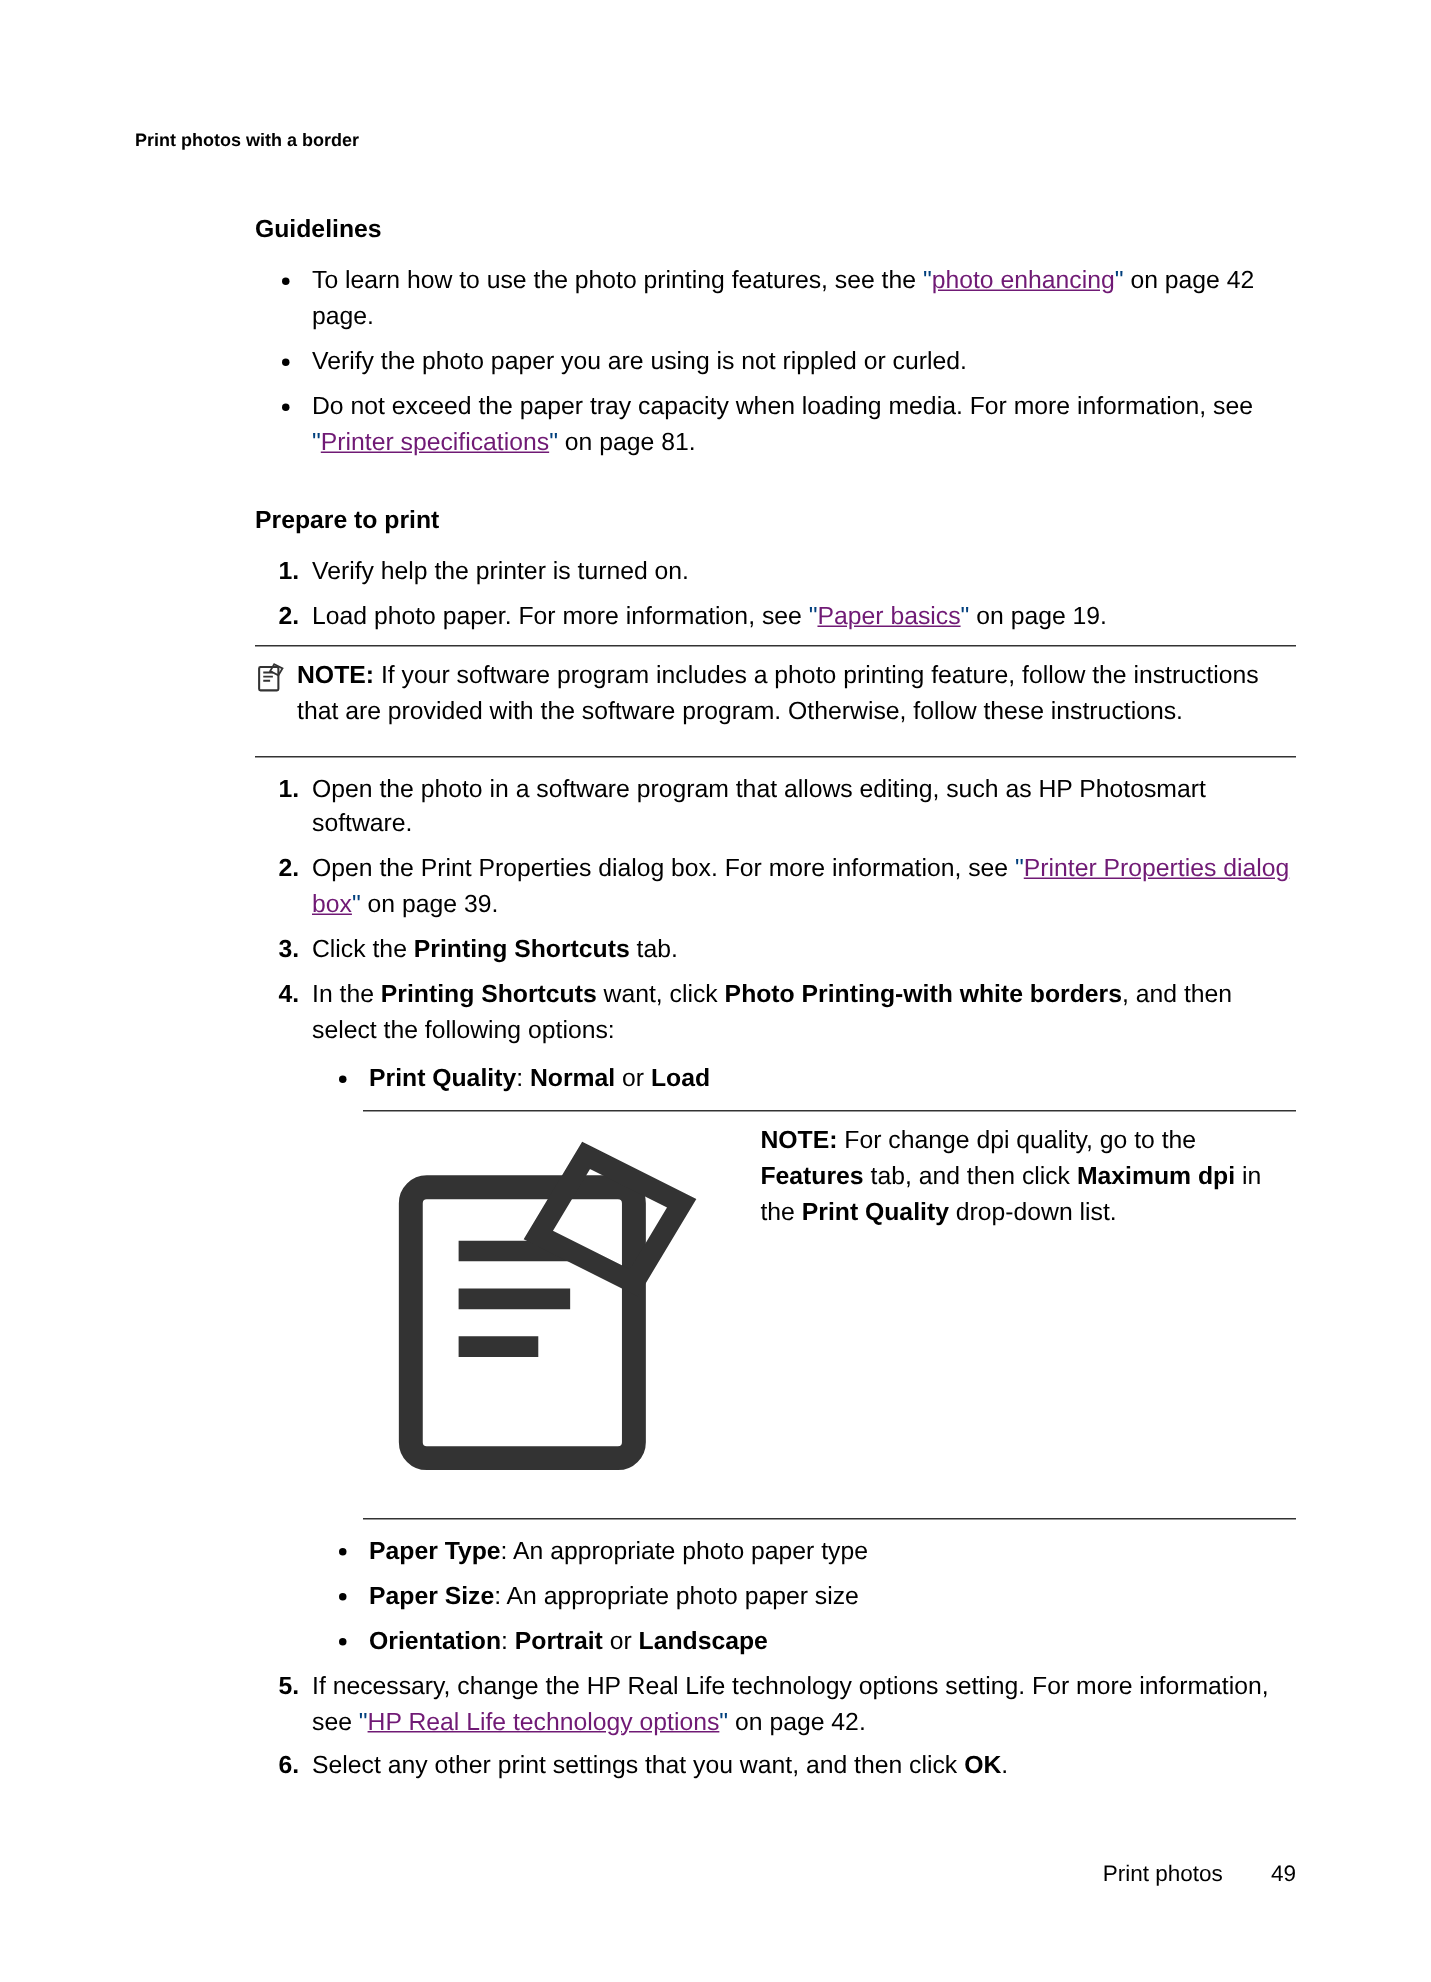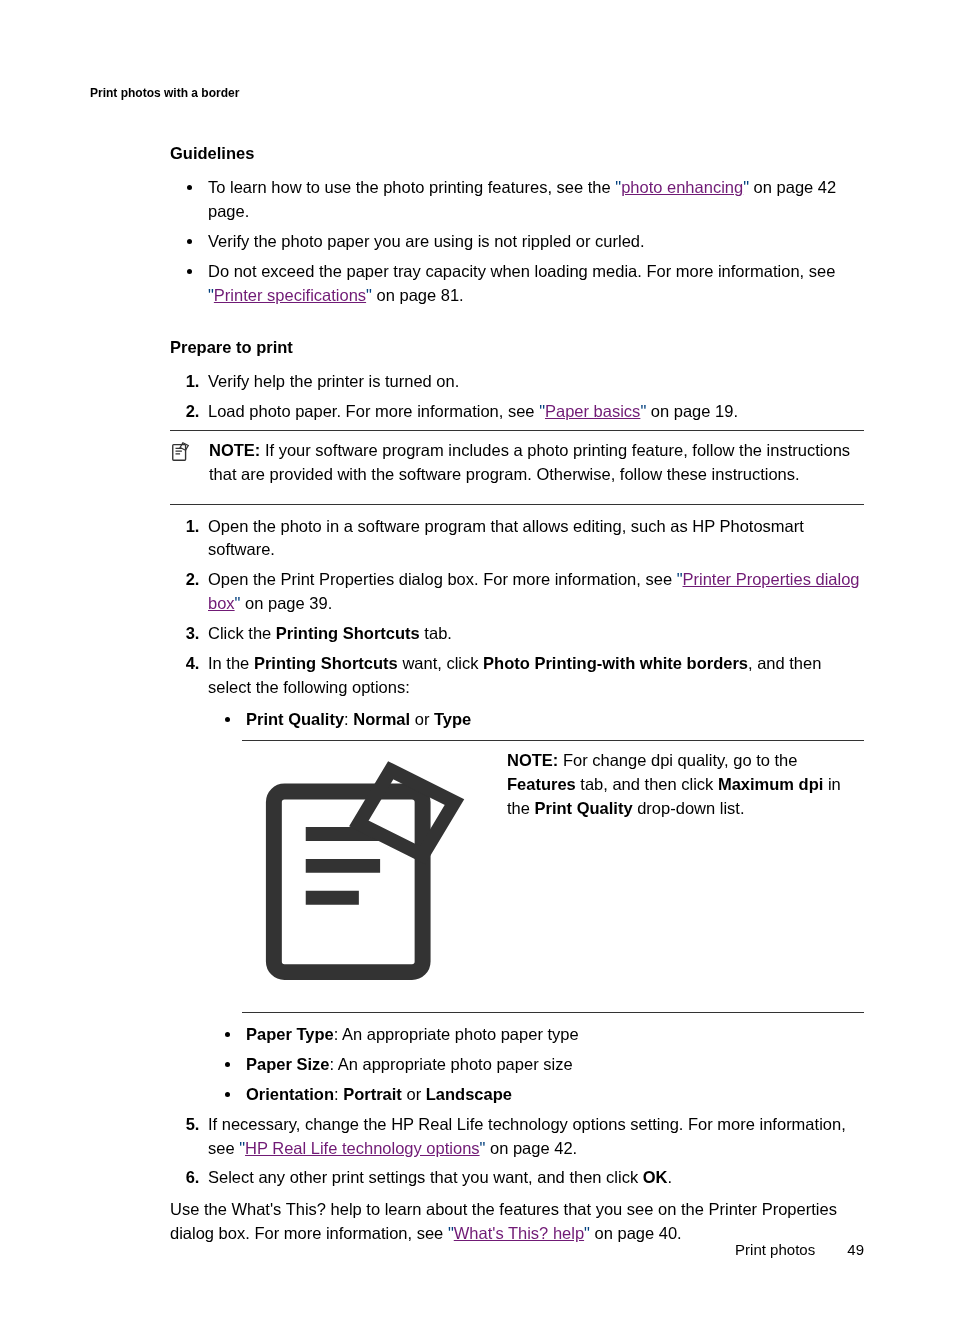--- a/index.html
+++ b/index.html
@@ -42,21 +42,21 @@
     color: #701a75;
     text-decoration: underline;
   }
   .quote { color: #003f7d; text-decoration: none; }
   .note-box {
     border-top: 1px solid #333;
     border-bottom: 1px solid #333;
     padding: 8px 0 17px 0;
     margin: 6px 0 10px 0;
     display: flex;
-    gap: 17px;
+    gap: 6px;
   }
   .note-box .note-icon {
     flex: 0 0 auto;
     width: 22px;
     height: 22px;
     margin-top: 2px;
   }
   .note-box .note-body { flex: 1; }
   .note-label { font-weight: bold; }
   .nested-bullets {
@@ -131,21 +131,21 @@
       <span>Open the Print Properties dialog box. For more information, see </span><span class="quote">"</span><a href="#" class="link">Printer Properties dialog box</a><span class="quote">"</span><span> on page 39.</span>
     </span></li>
     <li><span class="li-body">
       <span>Click the </span><span class="bold">Printing Shortcuts</span><span> tab.</span>
     </span></li>
     <li><span class="li-body">
       <span>In the </span><span class="bold">Printing Shortcuts</span><span> want, click </span><span class="bold">Photo Printing-with white borders</span><span>, and then select the following options:</span>
 
       <ul class="nested-bullets">
         <li>
-          <span class="bold">Print Quality</span><span>: </span><span class="bold">Normal</span><span> or </span><span class="bold">Type</span>
+          <span class="bold">Print Quality</span><span>: </span><span class="bold">Normal</span><span> or </span><span class="bold">Load</span>
         </li>
       </ul>
 
       <div class="inner-note">
         <svg class="note-icon" viewBox="0 0 24 24">
               <rect x="3" y="4" width="14" height="17" rx="1" fill="none" stroke="#333" stroke-width="1.5"></rect>
               <path d="M6 8h7M6 11h7M6 14h5" stroke="#333" stroke-width="1.3"></path>
               <path d="M14 2l6 3-3 5-6-3z" fill="none" stroke="#333" stroke-width="1.3"></path>
             </svg>
         <div class="note-body">
@@ -167,22 +167,19 @@
       </ul>
     </span></li>
     <li><span class="li-body">
       <span>If necessary, change the HP Real Life technology options setting. For more information, see </span><span class="quote">"</span><a href="#" class="link">HP Real Life technology options</a><span class="quote">"</span><span> on page 42.</span>
     </span></li>
     <li><span class="li-body">
       <span>Select any other print settings that you want, and then click </span><span class="bold">OK</span><span>.</span>
     </span></li>
   </ol>
 
-  <div class="body-para">
-    <span>Use the What's This? help to learn about the features that you see on the Printer Properties dialog box. For more information, see </span><span class="quote">"</span><a href="#" class="link">What's This? help</a><span class="quote">"</span><span> on page 40.</span>
-  </div>
 
 </div>
 
 <div class="footer">
   <span>Print photos</span>
   <span class="pagenum">49</span>
 </div>
 
 </body></html>

